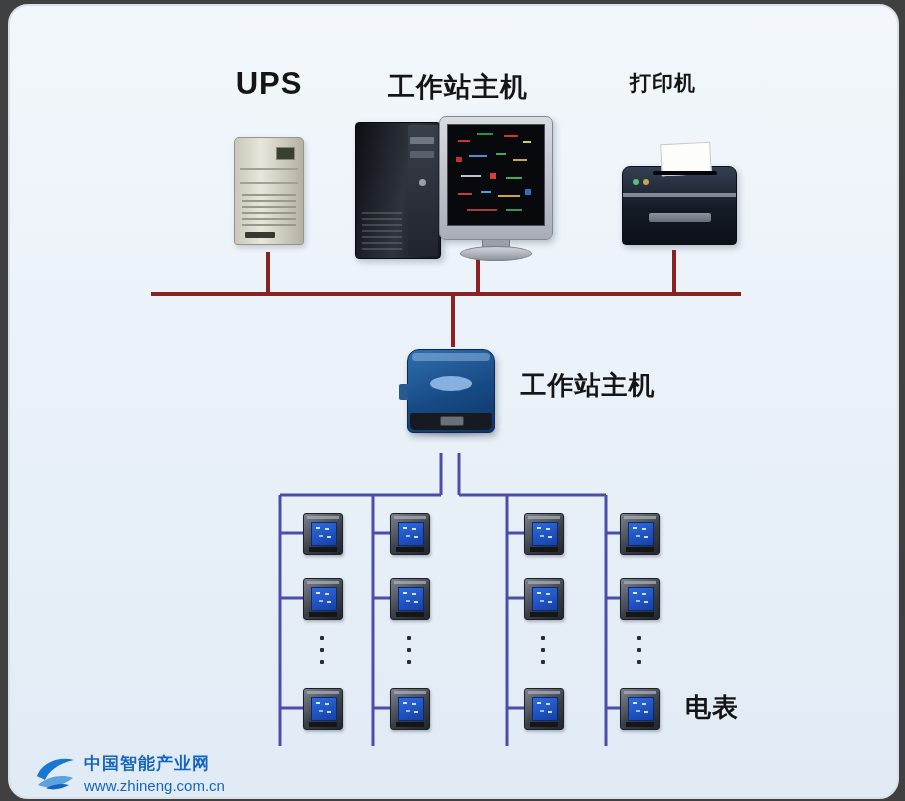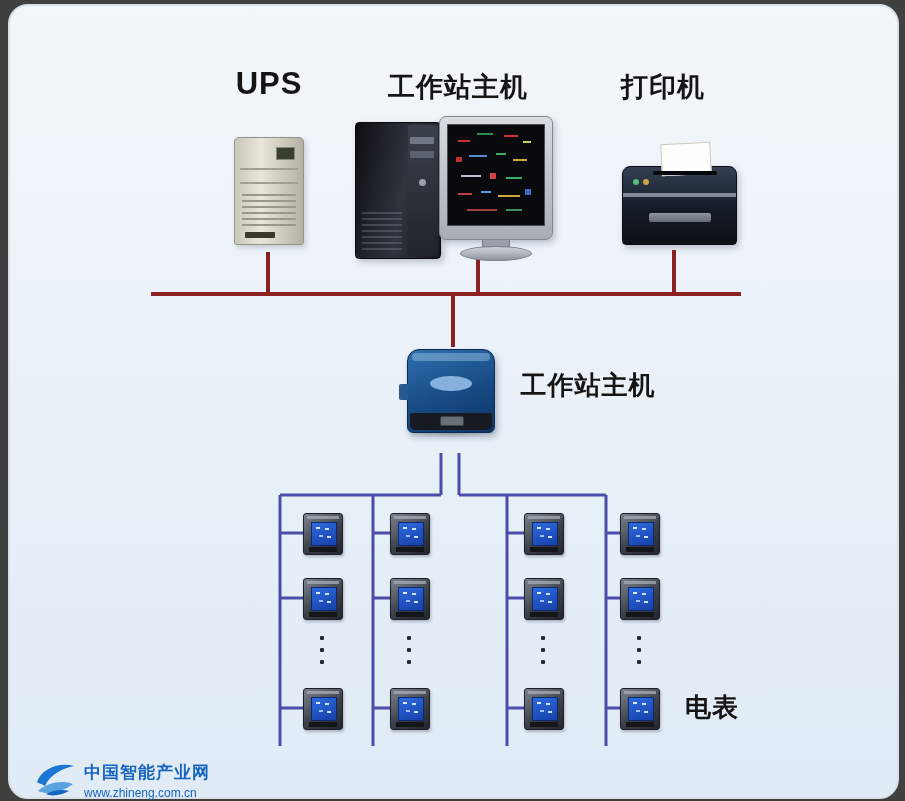--- a/index.html
+++ b/index.html
@@ -7,21 +7,21 @@
   .stage{position:relative;width:905px;height:801px;background:#404040;overflow:hidden;}
   .panel{position:absolute;left:8px;top:4px;width:887px;height:791px;border:2px solid #d9e0e8;border-radius:20px;
          background:var(--panel,#e8f0f8);
          background-image:linear-gradient(180deg,rgba(255,255,255,.45),rgba(203,219,236,.25));}
   .wires{position:absolute;left:0;top:0;z-index:1;}
   .net-wire{stroke:var(--net,#8b2222);stroke-width:4;}
   .m-wire{stroke:var(--mwire,#4c4caa);stroke-width:3;}
   .lbl{position:absolute;z-index:4;color:var(--ink,#151515);font-weight:bold;text-align:center;letter-spacing:1px;}
   .lbl-ups{left:214px;top:60px;width:90px;font-size:31px;}
   .lbl-ws{left:368px;top:63px;width:160px;font-size:27px;}
-  .lbl-pr{left:603px;top:63px;width:100px;font-size:27px;}
+  .lbl-pr{left:603px;top:63px;width:100px;font-size:21px;}
   .lbl-tcp{left:135px;top:243px;width:110px;font-size:27px;text-align:left;letter-spacing:0;}
   .lbl-srv{left:503px;top:362px;width:150px;font-size:26px;}
   .lbl-met{left:662px;top:684px;width:80px;font-size:26px;}
 
   
   .ups{position:absolute;left:224px;top:131px;width:68px;height:106px;z-index:2;
        background:linear-gradient(90deg,#c9c6ba,#e8e5da 38%,#b4b1a4);
        border:1px solid #97948a;border-radius:5px 5px 3px 3px;box-shadow:2px 3px 5px rgba(80,90,110,.25);}
   .ups i{position:absolute;display:block;}
   .ups .u-win{right:8px;top:9px;width:17px;height:11px;background:#39402f;border:1px solid #8a8778;}
@@ -87,23 +87,23 @@
   .meter .m-top{left:3px;top:2px;right:3px;height:3px;background:#a7adb6;opacity:.75;}
   .meter .m-scr{left:7px;top:8px;width:24px;height:22px;background:linear-gradient(160deg,#2e6be0,#1640a8);border:1px solid #0d2a70;}
   .meter .m-scr::before{content:"";position:absolute;left:4px;top:4px;width:4px;height:2px;background:#dfe8ff;
        box-shadow:9px 1px 0 #cfe0ff,3px 8px 0 #9fc0ff,11px 9px 0 #cfe0ff;}
   .meter .m-term{left:5px;right:5px;bottom:2px;height:5px;background:#14161a;}
 
   .dotcol{position:absolute;width:20px;display:flex;flex-direction:column;align-items:center;gap:8px;z-index:2;}
   .dotcol i{width:4px;height:4px;background:#2b2b33;border-radius:1px;}
 
   
-  .logo{position:absolute;left:24px;top:746px;display:flex;align-items:flex-end;gap:8px;z-index:4;margin-top:8px;}
+  .logo{position:absolute;left:24px;top:746px;display:flex;align-items:flex-end;gap:8px;z-index:4;}
   .logo-name{color:var(--logo,#1565c0);font-weight:bold;font-size:17px;letter-spacing:1px;}
-  .logo-url{color:var(--logo,#1565c0);font-size:12px;margin-top:2px;}
+  .logo-url{color:var(--logo,#1565c0);font-size:15px;margin-top:2px;}
 </style>
 </head>
 <body>
 
 <div class="stage">
   <div class="panel">
 
     <svg id="wires" class="wires" width="905" height="801">
         <line x1="141" y1="288" x2="731" y2="288" class="net-wire"></line>
         <line x1="258" y1="246" x2="258" y2="290" class="net-wire"></line>

